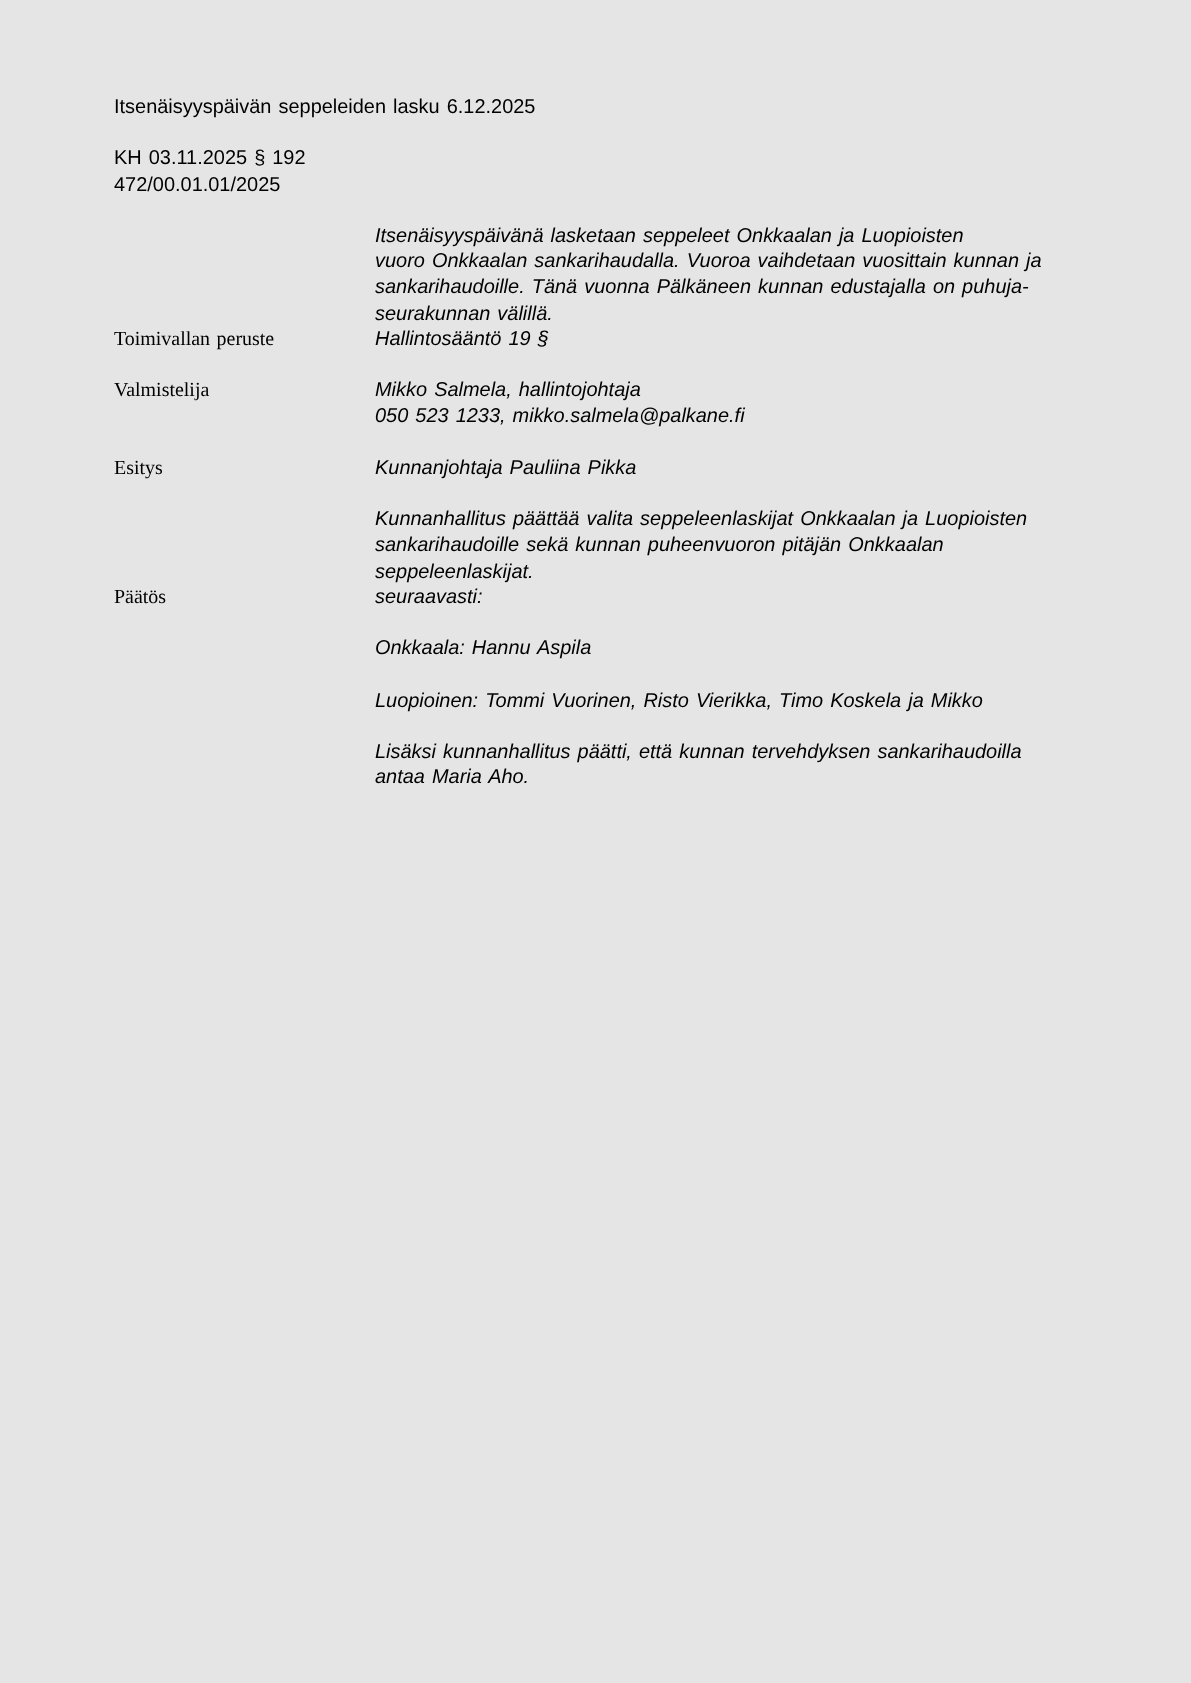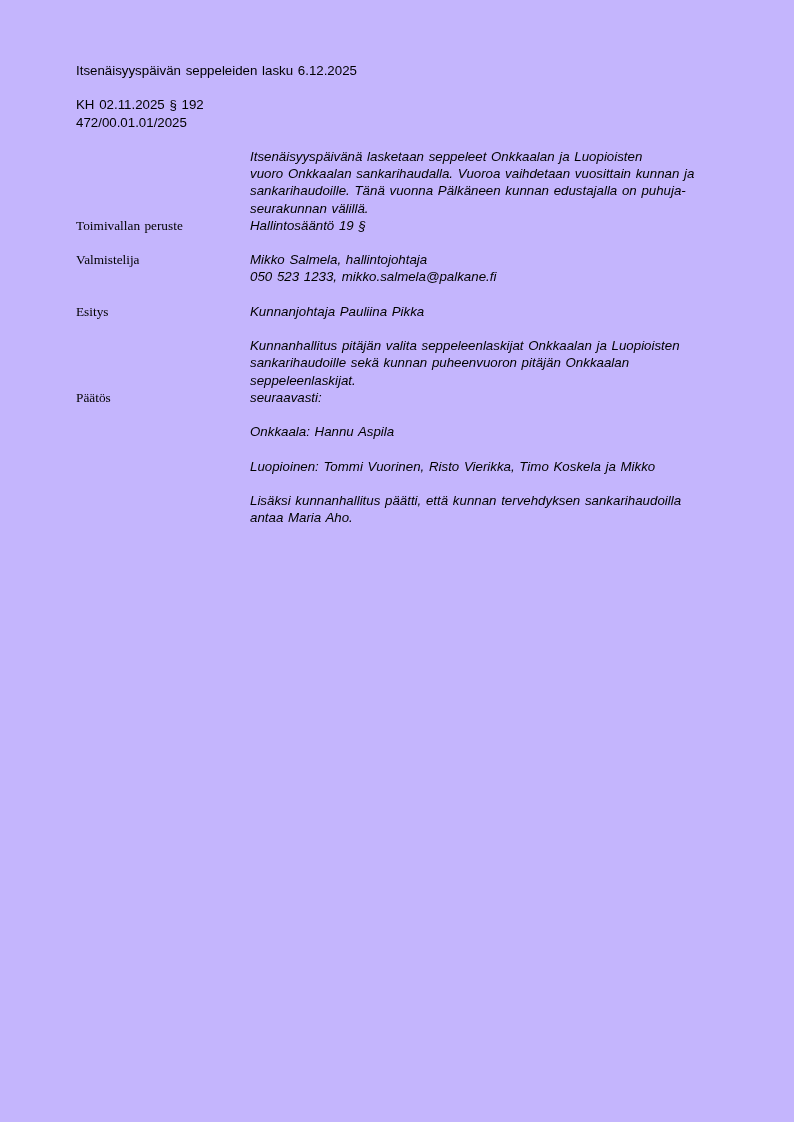--- a/index.html
+++ b/index.html
@@ -4,21 +4,21 @@
 <style>
   html, body {
     margin: 0;
     padding: 0;
     background: #ffffff;
   }
   .page {
     position: relative;
     width: 794px;
     height: 1122px;
-    background: #c4b5fd;
+    background: #e5e5e5;
     box-sizing: border-box;
     padding: 62px 60px 0 76px;
     font-family: "Liberation Sans", sans-serif;
     font-size: 13.3px;
     line-height: 17.2px;
     color: #000000;
     word-spacing: 1px;
     overflow: hidden;
   }
   .line { white-space: nowrap; }
@@ -32,21 +32,21 @@
 </head>
 <body>
 
 <div class="page">
 
   <div class="block">
     <div class="line">Itsenäisyyspäivän seppeleiden lasku 6.12.2025</div>
   </div>
 
   <div class="block">
-    <div class="line">KH 02.11.2025 § 192</div>
+    <div class="line">KH 03.11.2025 § 192</div>
     <div class="line">472/00.01.01/2025</div>
   </div>
 
   <div class="section">
     <div class="label-col"></div>
     <div class="content-col">
       <div class="para">
         <div class="line">Itsenäisyyspäivänä lasketaan seppeleet Onkkaalan ja Luopioisten</div>
         <div class="line">vuoro Onkkaalan sankarihaudalla. Vuoroa vaihdetaan vuosittain kunnan ja</div>
         <div class="line">sankarihaudoille. Tänä vuonna Pälkäneen kunnan edustajalla on puhuja-</div>
@@ -70,21 +70,21 @@
     </div>
   </div>
 
   <div class="section">
     <div class="label-col line">Esitys</div>
     <div class="content-col">
       <div class="para">
         <div class="line">Kunnanjohtaja Pauliina Pikka</div>
       </div>
       <div class="para">
-        <div class="line">Kunnanhallitus pitäjän valita seppeleenlaskijat Onkkaalan ja Luopioisten</div>
+        <div class="line">Kunnanhallitus päättää valita seppeleenlaskijat Onkkaalan ja Luopioisten</div>
         <div class="line">sankarihaudoille sekä kunnan puheenvuoron pitäjän Onkkaalan</div>
         <div class="line">seppeleenlaskijat.</div>
       </div>
     </div>
   </div>
 
   <div class="section">
     <div class="label-col line">Päätös</div>
     <div class="content-col">
       <div class="para">

